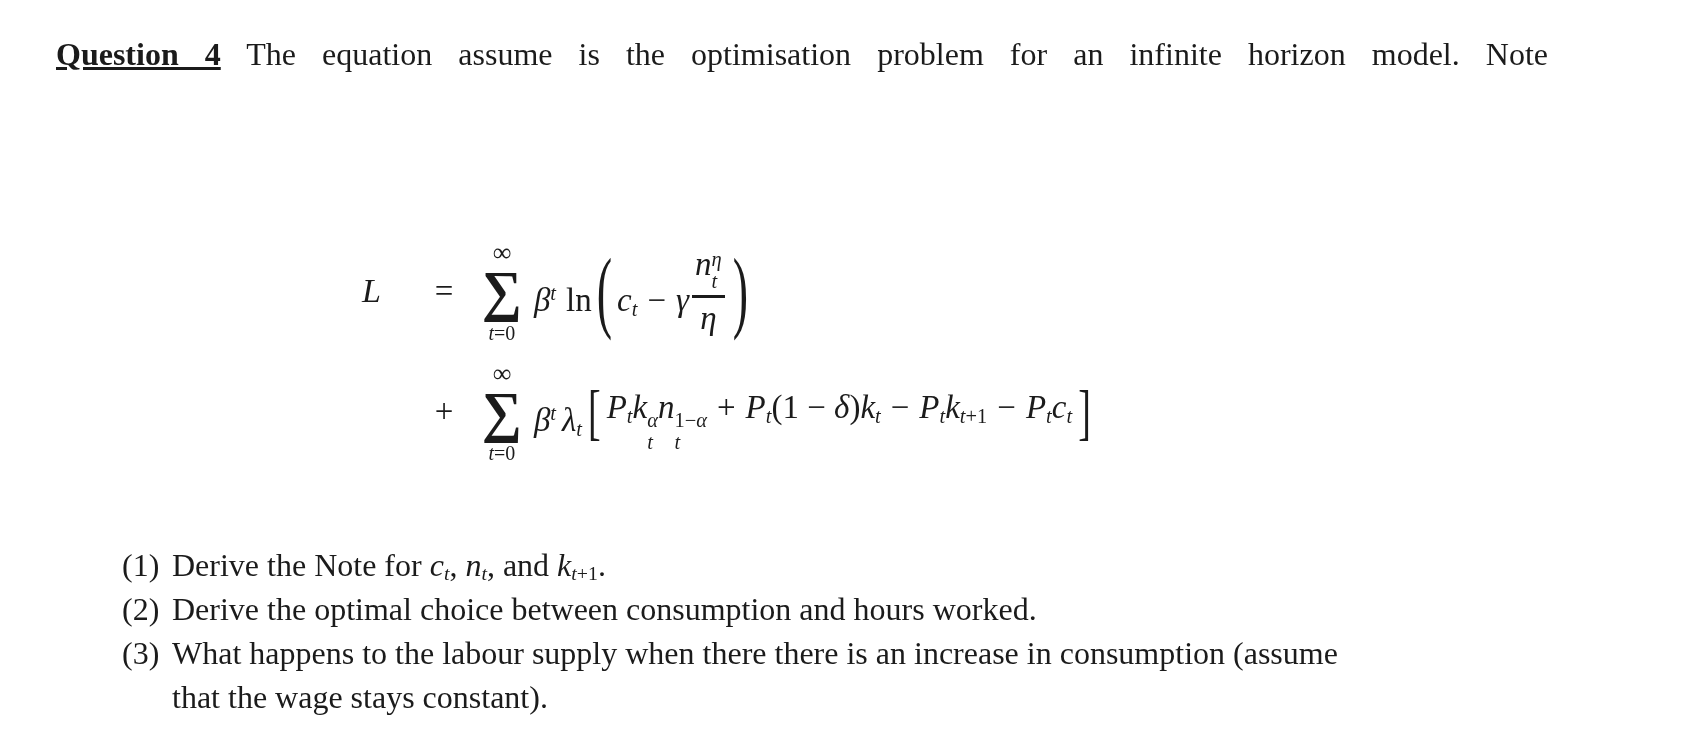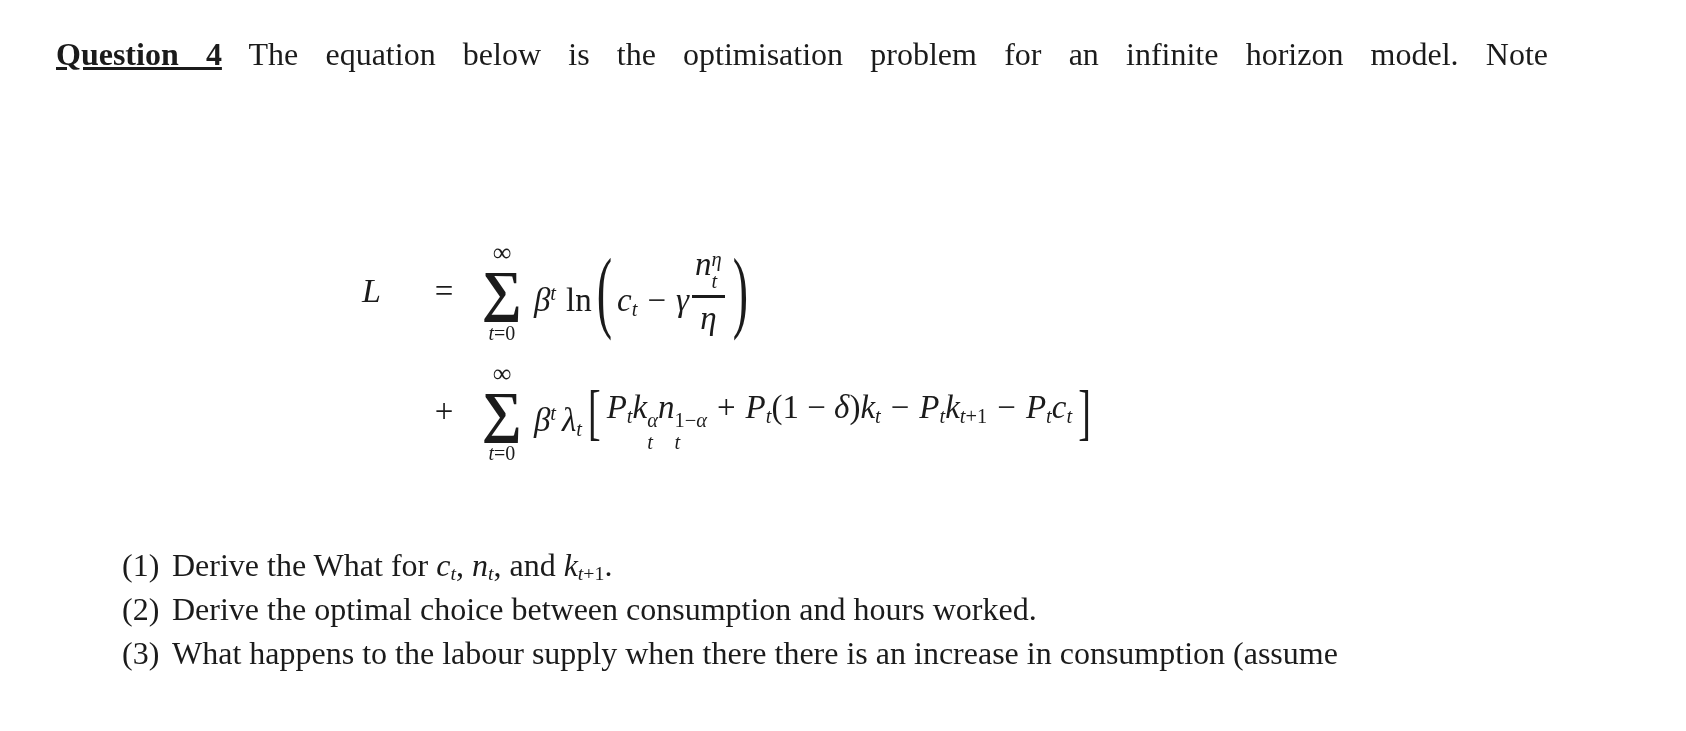--- a/index.html
+++ b/index.html
@@ -60,21 +60,21 @@
   .qlabel { flex:none; width:50px; }
   .qtext { display:block; }
   .qline { display:block;font-family:Liberation Serif, serif; }
 </style>
 </head>
 <body>
 
 <div class="page">
 
   <div class="intro">
-    <div class="jline"><span class="bold">Question 4</span><span> The equation below is the optimisation problem for an infinite horizon model. Note</span></div>
+    <div class="jline"><span class="bold">Question 4</span><span> The equation assume is the optimisation problem for an infinite horizon model. Note</span></div>
   </div>
 
   <div class="eq">
 
     <div class="eq-lhs"><span class="it">L</span></div>
     <div class="eq-op">=</div>
     <div class="expr">
       <span class="sum">
         <span class="inf">∞</span>
         <span class="sigma">∑</span>
@@ -114,27 +114,28 @@
             <span><span class="rm">1−</span><span class="it">α</span></span>
             <span class="it">t</span>
           </span><span class="op">+</span><span class="it">P</span><sub class="msub it">t</sub><span class="rm">(</span><span class="rm">1 − </span><span class="it">δ</span><span class="rm">)</span><span class="it">k</span><sub class="msub it">t</sub><span class="op">−</span><span class="it">P</span><sub class="msub it">t</sub><span class="it">k</span><sub class="msub"><span class="it">t</span><span>+1</span></sub><span class="op">−</span><span class="it">P</span><sub class="msub it">t</sub><span class="it">c</span><sub class="msub it">t</sub></span>
       <span class="bigb">]</span>
     </div>
   </div>
 
   <div class="qlist">
     <div class="qitem">
       <span class="qlabel">(1)</span>
-      <span class="qtext"><span>Derive the What for </span><span class="it">c</span><sub class="msub it">t</sub><span>, </span><span class="it">n</span><sub class="msub it">t</sub><span>, and </span><span class="it">k</span><sub class="msub"><span class="it">t</span><span>+1</span></sub><span>.</span></span>
+      <span class="qtext"><span>Derive the Note for </span><span class="it">c</span><sub class="msub it">t</sub><span>, </span><span class="it">n</span><sub class="msub it">t</sub><span>, and </span><span class="it">k</span><sub class="msub"><span class="it">t</span><span>+1</span></sub><span>.</span></span>
     </div>
     <div class="qitem">
       <span class="qlabel">(2)</span>
       <span class="qtext">Derive the optimal choice between consumption and hours worked.</span>
     </div>
     <div class="qitem">
       <span class="qlabel">(3)</span>
       <span class="qtext">
         <span class="qline">What happens to the labour supply when there there is an increase in consumption (assume</span>
+        <span class="qline">that the wage stays constant).</span>
       </span>
     </div>
   </div>
 
 </div>
 
 </body></html>

